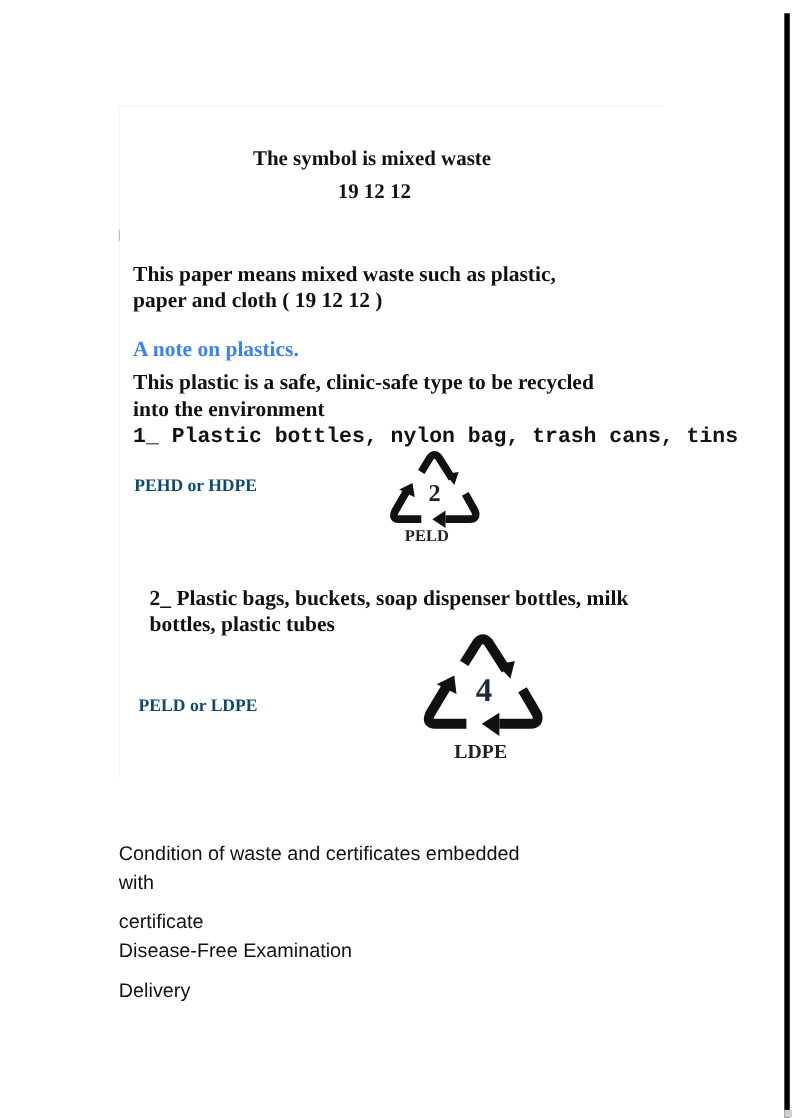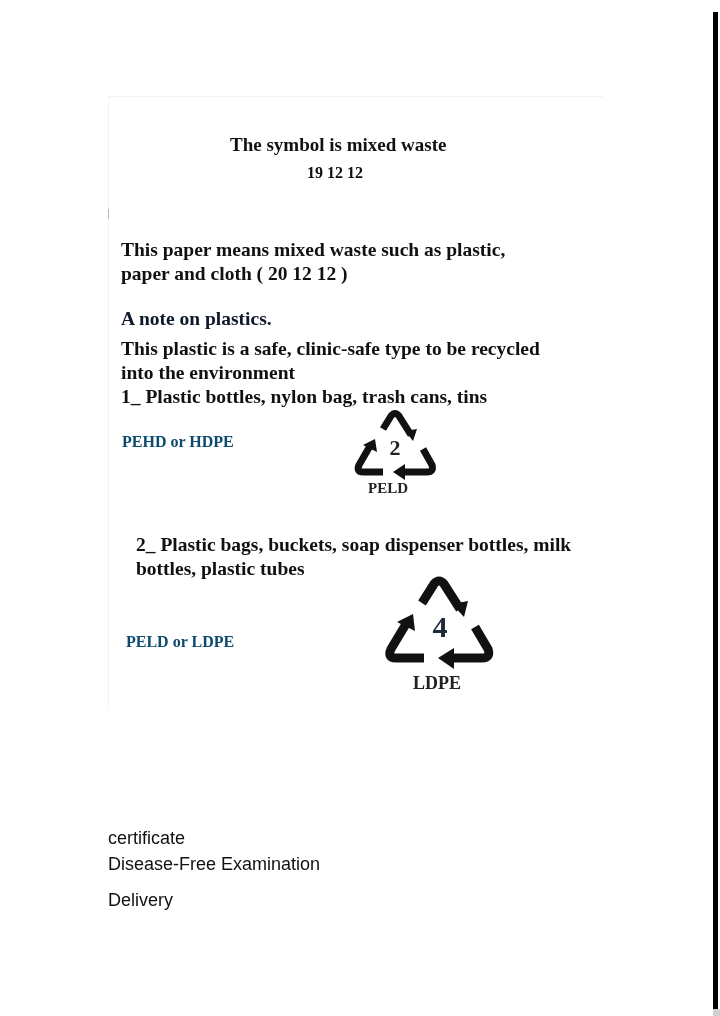--- a/index.html
+++ b/index.html
@@ -44,21 +44,21 @@
       border-top: 1px solid #f2f2f2;
       border-left: 1px solid #f4f4f4;
     }
     .serif {
       font-family: "Liberation Serif", "DejaVu Serif", serif;
       font-weight: bold;
       color: #111111;
     }
     .abs { position: absolute; white-space: nowrap; }
     .title1 { left: 121px; top: 37px; font-size: 19px; }
-    .title2 { left: 198px; top: 67px; font-size: 16px; }
+    .title2 { left: 198px; top: 67px; font-size: 19px; }
     .tick {
       position: absolute;
       left: -1px;
       top: 112px;
       width: 1px;
       height: 10px;
       background: #bbbbbb;
     }
     .para {
       position: absolute;
@@ -66,25 +66,25 @@
       font-size: 19.5px;
       line-height: 24px;
       white-space: nowrap;
     }
     .p1 { top: 141px; }
     .note {
       position: absolute;
       left: 12px;
       top: 211px;
       font-size: 19.5px;
-      color: #0f172a;
+      color: #3b82f6;
       white-space: nowrap;
     }
     .p2 { top: 240px; }
-    .p3 { top: 288px; }
+    .p3 { top: 288px; font-family: Liberation Mono, monospace; }
     .label-red {
       position: absolute;
       font-size: 16px;
       color: #0c4a6e;
       white-space: nowrap;
     }
     .pehd { left: 13px; top: 336px; }
     .peld { left: 17px; top: 536px; }
     .p4 { top: 436px; left: 9px; margin-left: 18px; }
     .symbol {
@@ -120,21 +120,21 @@
 <div class="viewport">
   <div class="page">
 
     <div class="embedded-image">
       <div class="abs serif title1">The symbol is mixed waste</div>
       <div class="abs serif title2">19 12 12</div>
       <div class="tick"></div>
 
       <div class="para serif p1">
         <div>This paper means mixed waste such as plastic,</div>
-        <div>paper and cloth ( 20 12 12 )</div>
+        <div>paper and cloth ( 19 12 12 )</div>
       </div>
 
       <div class="note serif">A note on plastics.</div>
 
       <div class="para serif p2">
         <div>This plastic is a safe, clinic-safe type to be recycled</div>
         <div>into the environment</div>
       </div>
 
       <div class="para serif p3">
@@ -170,20 +170,24 @@
           <path d="M40 83 L12 83 Q3 83 7 74 L22 49"></path>
         </g>
         <polygon points="68,29 84,26 80,42" fill="#111"></polygon>
         <polygon points="70,73 70,94 54,83" fill="#111"></polygon>
         <polygon points="13,47 29,39 31,56" fill="#111"></polygon>
         <text x="56" y="62" text-anchor="middle" font-family="Liberation Serif, DejaVu Serif, serif" font-weight="bold" font-size="30" fill="#1e2a3a">4</text>
       </svg>
       <div class="sym-label ldpe-label">LDPE</div>
     </div>
 
+    <div class="sans s1">
+      <div>Condition of waste and certificates embedded</div>
+      <div>with</div>
+    </div>
     <div class="sans s2">
       <div>certificate</div>
       <div>Disease-Free Examination</div>
     </div>
     <div class="sans s3">Delivery</div>
 
   </div>
   <div class="corner"></div>
 </div>
 

